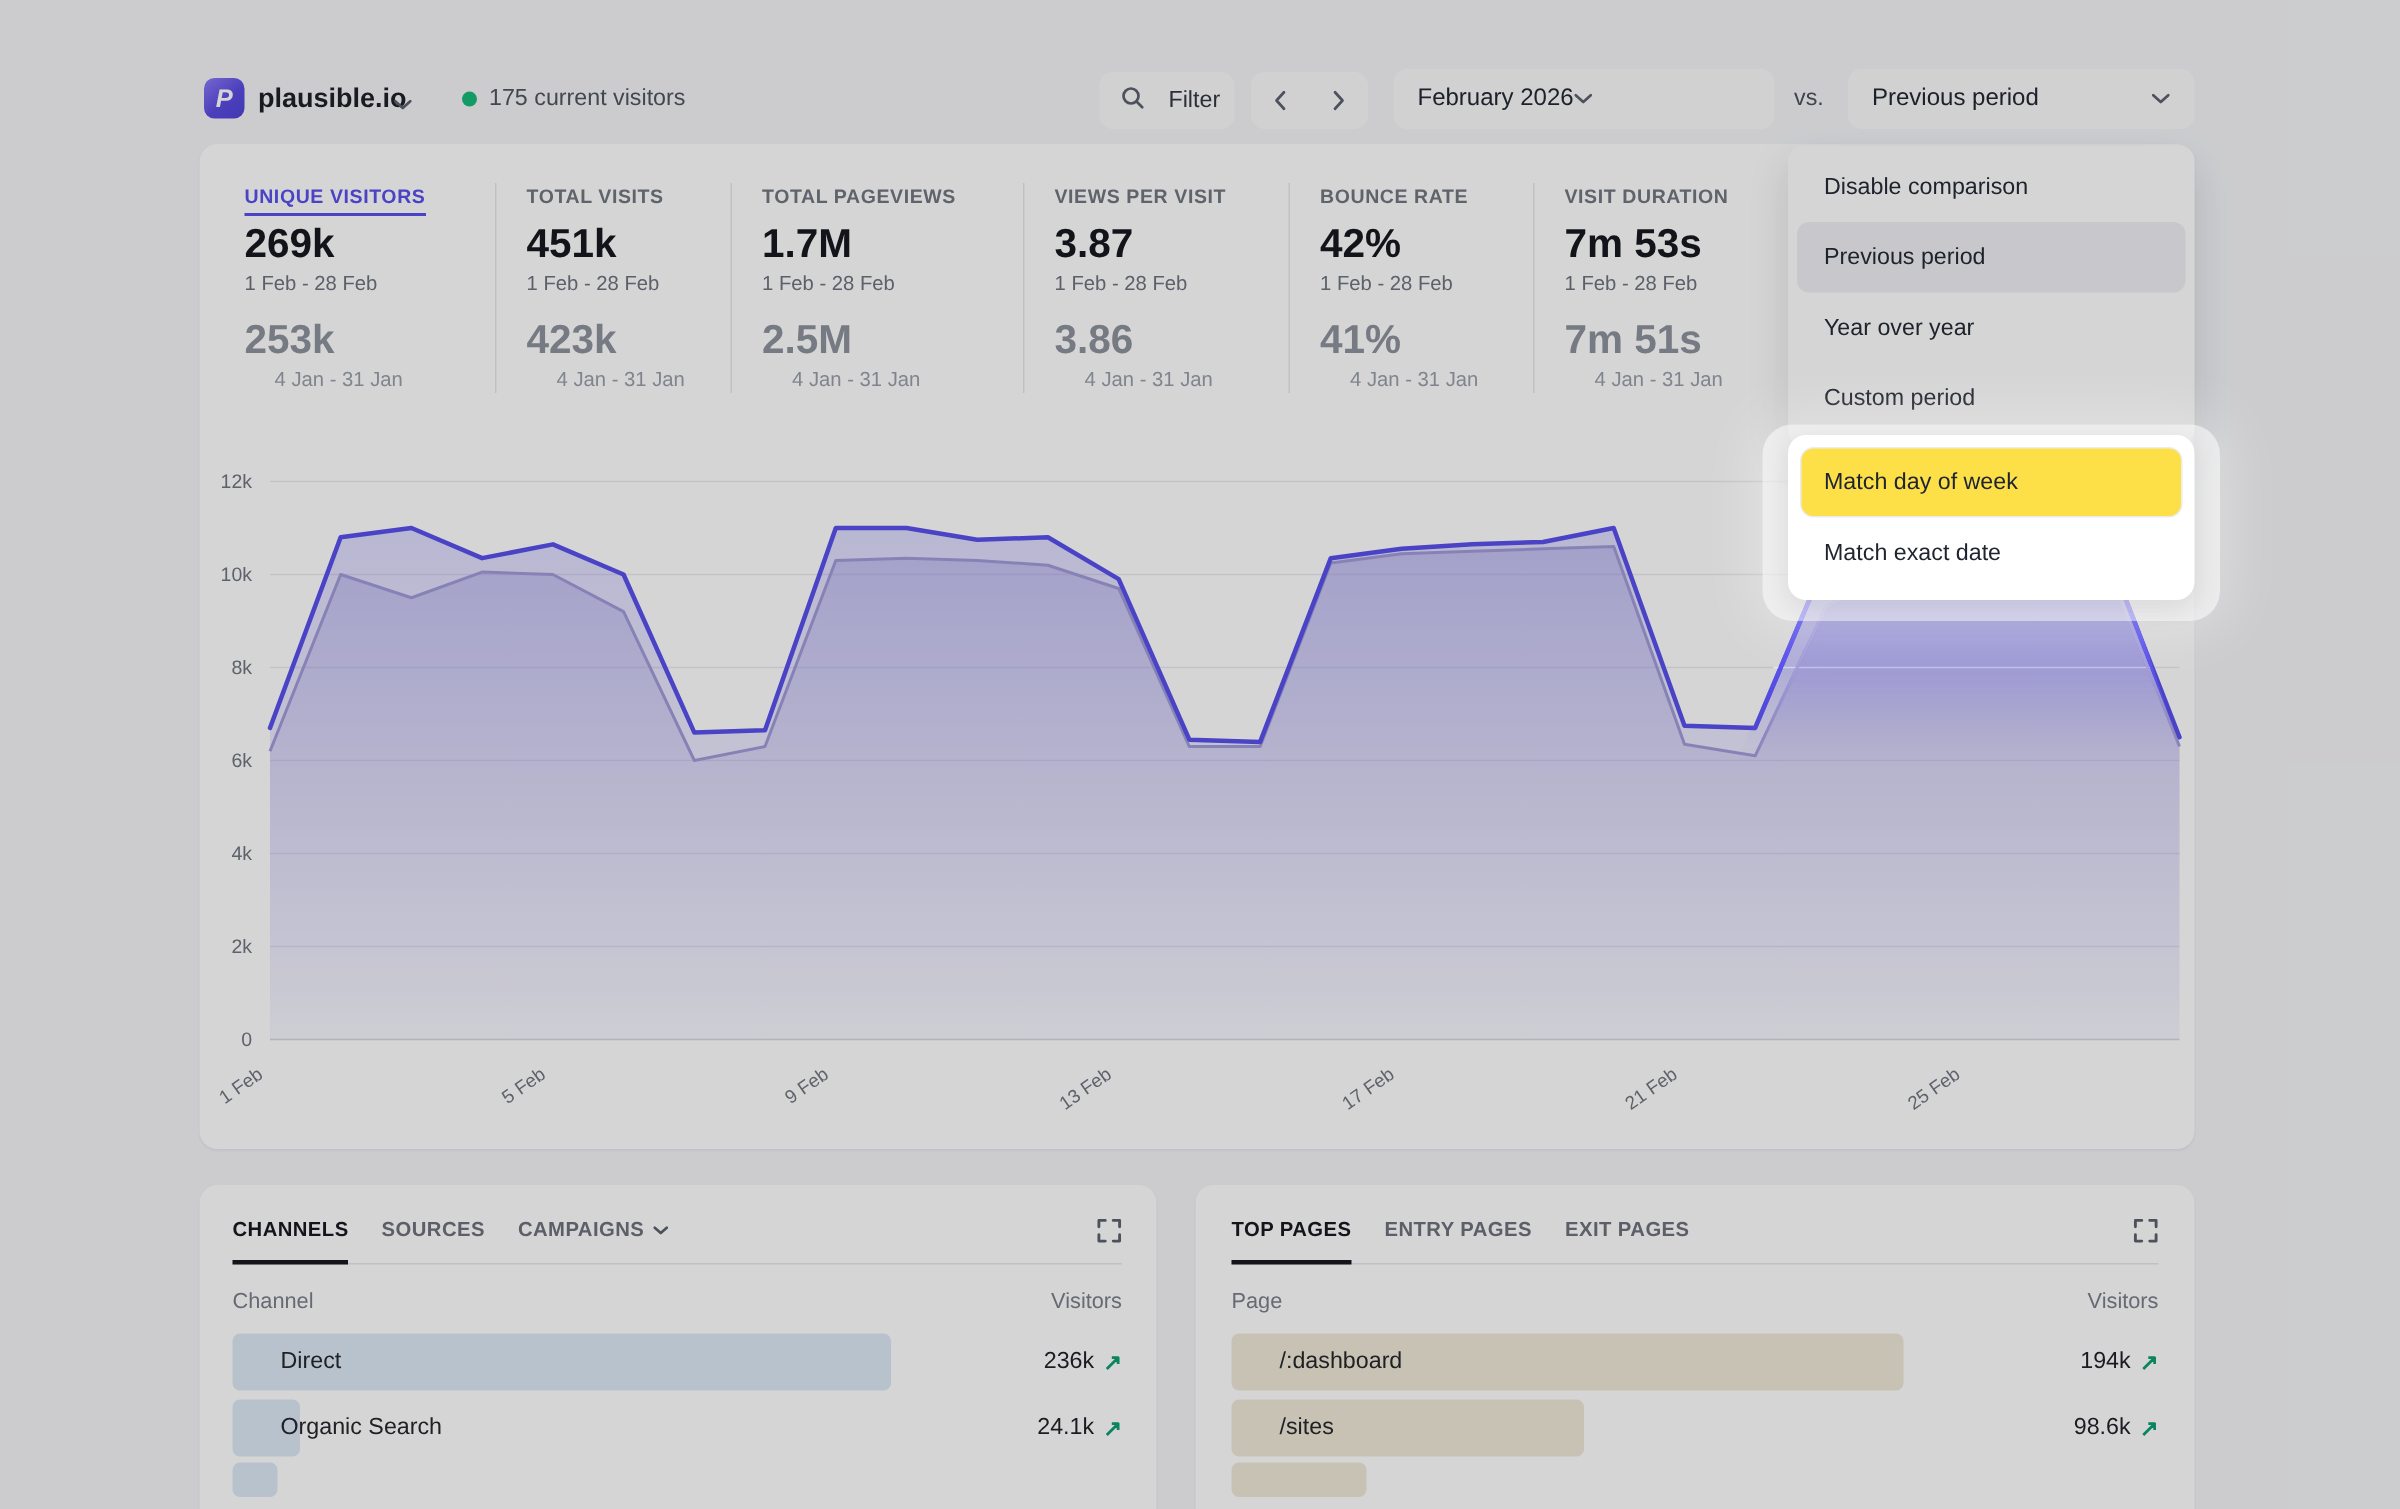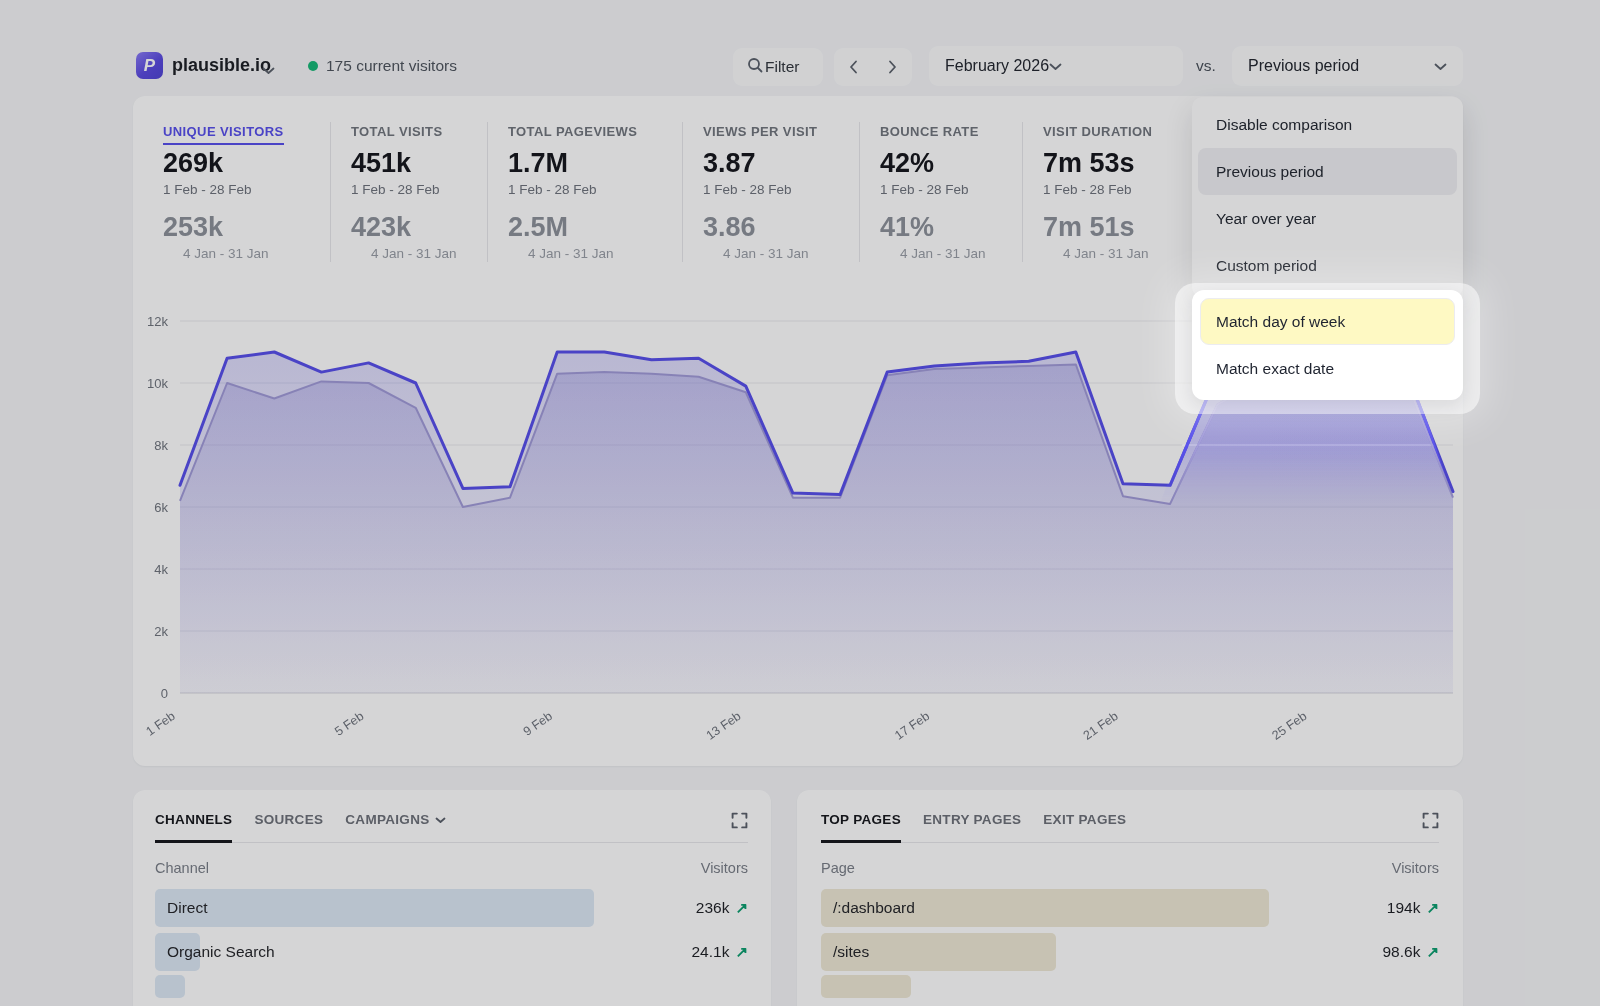--- a/index.html
+++ b/index.html
@@ -10,21 +10,21 @@
   
   .topbar { position:absolute; left:0; top:46px; width:100%; height:40px; }
   .logo { position:absolute; left:136px; top:6px; width:27px; height:27px; border-radius:7px;
           background:linear-gradient(140deg,#8b7cf6 0%,#5b4be0 55%,#4f43d4 100%);
           color:#fff; font-weight:800; font-style:italic; font-size:17px; line-height:27px; text-align:center; }
   .site-name { position:absolute; left:172px; top:9px; font-size:18px; font-weight:700; color:#1d2026; }
   .site-chevron { position:absolute; left:262px; top:15px; }
   .live-dot { position:absolute; left:308px; top:15px; width:10px; height:10px; border-radius:50%; background:#17b877; }
   .live-text { position:absolute; left:326px; top:11px; font-size:15.5px; color:#4f555e; }
   .btn { position:absolute; background:rgba(255,255,255,0.55); border-radius:9px; display:flex; align-items:center; color:#33383f; }
-  .filter-btn { left:733px; top:2px; width:90px; height:38px; padding:0 14px; gap:2px; font-size:15.5px; font-weight:500; }
+  .filter-btn { left:733px; top:2px; width:90px; height:38px; padding:0 14px; gap:16px; font-size:15.5px; font-weight:500; }
   .nav-arrows { left:834px; top:2px; width:78px; height:38px; }
   .nav-arrows .arrow-btn { flex:1; height:100%; display:flex; align-items:center; justify-content:center; background:none; border:none; cursor:pointer; }
   .date-btn { left:929px; top:0; width:254px; height:40px; padding:0 16px; font-size:16px; font-weight:500; color:#23272f; }
   .vs-label { position:absolute; left:1196px; top:11px; font-size:15.5px; color:#4a505a; }
   .compare-btn { left:1232px; top:0; width:231px; height:40px; padding:0 16px; justify-content:space-between; font-size:16px; font-weight:500; color:#23272f; }
 
   
   .main-card { position:absolute; left:133px; top:96px; width:1330px; height:670px; background:#fff; border-radius:12px;
                box-shadow:0 1px 2px rgba(15,20,30,0.05); }
   .stats { position:absolute; left:30px; top:26px; height:140px; display:flex; }
@@ -58,42 +58,42 @@
   .tab { background:none; border:none; cursor:pointer; font-family:inherit; font-size:13.5px; font-weight:700; letter-spacing:0.3px;
          color:#6e727a; padding:0 0 13px 0; border-bottom:3px solid transparent; margin-bottom:-1px; display:flex; align-items:flex-end; gap:6px; }
   .tab.active { color:#17191e; border-bottom-color:#17191e; }
   .expand-btn { position:absolute; right:0; top:0; background:none; border:none; cursor:pointer; padding:0; }
   .cols { display:flex; justify-content:space-between; font-size:14.5px; color:#7a7f88; margin-top:17px; }
   .rows { margin-top:10px; }
   .trow { position:relative; height:44px; display:flex; align-items:center; justify-content:space-between; }
   .trow-bar { position:absolute; left:0; top:3px; bottom:3px; border-radius:5px; }
   .card.left .trow-bar { background:#dde9f5; }
   .card.right .trow-bar { background:#efe9d5; }
-  .trow-label { position:relative; padding-left:12px; font-size:15.5px; color:#26272b; }
+  .trow-label { position:relative; padding-left:12px; font-size:15.5px; color:#26272b;margin-left:20px; }
   .trow-value { position:relative; font-size:15.5px; font-weight:500; color:#1f2126; display:flex; align-items:center; gap:6px; }
   .trend-arrow { color:#0d9f70; font-size:15px; font-weight:700; }
   .partial-row { position:relative; height:17px; margin-top:1px; }
   .partial-row .trow-bar { top:0; bottom:-6px; }
 
   
   .menu { position:absolute; left:1192px; top:97px; width:271px; height:200px; background:#fff; border-radius:10px;
           box-shadow:0 12px 28px rgba(20,20,30,0.13); z-index:30; padding-top:4px; }
   .menu-item { height:47px; margin:0 6px; border-radius:8px; display:flex; align-items:center; padding:0 18px;
                font-size:15.5px; color:#252a33; cursor:pointer; }
   .menu-item.active { background:#f0f0f3; }
 
   
   .overlay { position:absolute; inset:0; background:rgba(8,8,12,0.17); z-index:40; }
   .halo { position:absolute; left:1175px; top:283px; width:305px; height:131px; border-radius:20px;
           background:rgba(255,255,255,0.6); box-shadow:0 0 36px 8px rgba(255,255,255,0.3); z-index:50; }
   .submenu { position:absolute; left:1192px; top:290px; width:271px; background:#fff; border-radius:12px; padding:8px;
              box-shadow:0 6px 18px rgba(30,30,40,0.10); z-index:55; }
   .submenu-item { height:47px; border-radius:9px; border:1px solid transparent; display:flex; align-items:center;
                   padding:0 15px; font-size:15.5px; color:#1f2430; cursor:pointer; }
-  .submenu-item.active { background:#fef9c3; border-color:#ececf0; }
+  .submenu-item.active { background:#fde047; border-color:#ececf0; }
 
   .icon-stroke { stroke:#5b616b; stroke-width:1.8; fill:none; stroke-linecap:round; stroke-linejoin:round; }
 </style>
 </head>
 <body>
 
 <div class="page">
 
   <div class="topbar">
     <div class="logo">P</div>

